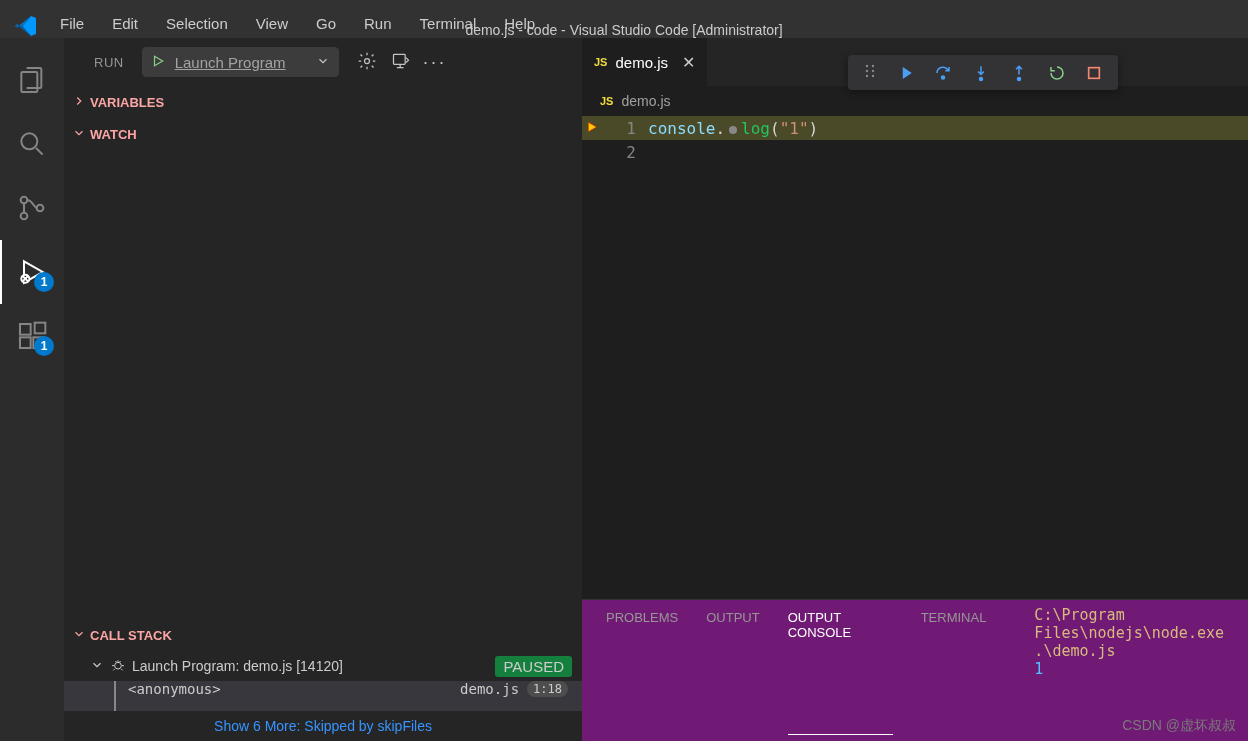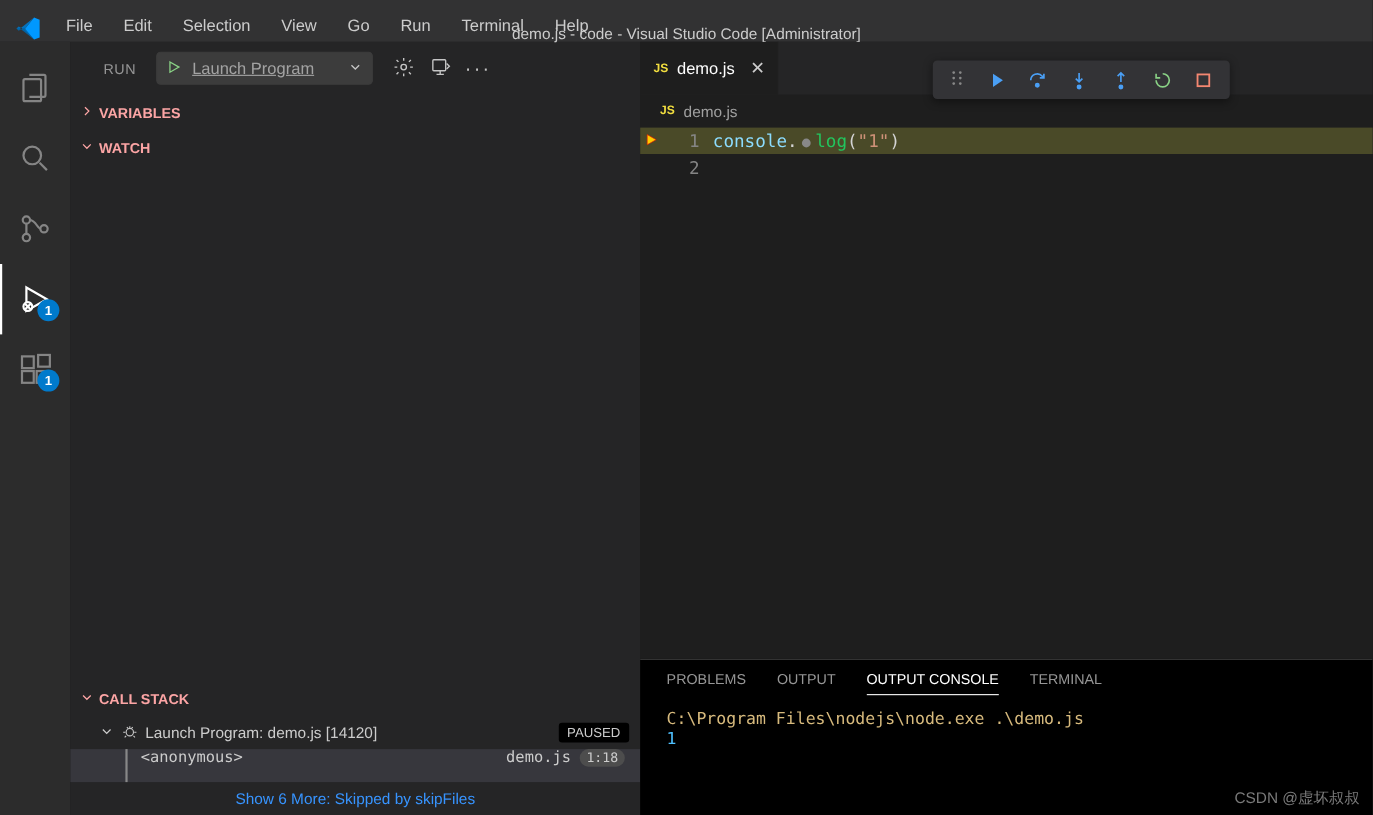--- a/index.html
+++ b/index.html
@@ -71,22 +71,22 @@
   color: #fca5a5; cursor: pointer;
 }
 .section-hdr .chev { margin-right: 4px; }
 .section-body { flex: 1; }
 .callstack-row {
   display: flex; align-items: center; height: 30px;
   padding: 0 10px 0 26px; font-size: 14px;
 }
 .callstack-row .bug { margin-right: 6px; color: #ccc; }
 .pause-badge {
-  margin-left: auto; background: #000000; color: #ccc;
-  padding: 2px 8px; border-radius: 3px; font-size: 12px;
+  margin-left: auto; background: #15803d; color: #ccc;
+  padding: 2px 8px; border-radius: 3px; font-size: 15px;
 }
 .frame-row {
   display: flex; align-items: flex-start; height: 30px;
   padding: 0 14px 0 50px; background: #37373d;
   font-size: 14px; font-family: Consolas, monospace;
 }
 .frame-row .loc { margin-left: auto; color: #ccc; }
 .frame-row .pos { background: #4d4d4d; padding: 1px 6px; border-radius: 8px; margin-left: 8px; font-size: 12px; }
 .frame-row .bar { width: 2px; background: #888; align-self: stretch; margin-right: 12px; }
 .show-more {
@@ -133,23 +133,23 @@
 .gutter-ln { width: 40px; text-align: right; color: #858585; padding-right: 12px; }
 .line-row { display: flex; height: 24px; align-items: center; font-size: 16px; }
 .line-row.current-line { background: #4a4a28; }
 .current-arrow { color: #ffcc00; margin-left: 4px; }
 .tok-obj { color: #8cdcfe; }
 .tok-fn { color: #22c55e; }
 .tok-str { color: #ce9178; }
 .tok-pun { color: #d4d4d4; }
 .dot-hint { width: 8px; height: 8px; background: #888; border-radius: 50%; display: inline-block; margin: 0 4px; }
 .panel {
-  height: 142px; background: #000000;
+  height: 142px; background: #701a75;
   border-top: 1px solid #333;
-  display: flex; flex-direction: column;
+  display: flex; flex-direction: row;
 }
 .panel-tabs {
   display: flex; gap: 28px; padding: 10px 24px 6px;
   font-size: 13px; color: #969696;
 }
 .panel-tab { cursor: pointer; padding-bottom: 6px; }
 .panel-tab.active { color: #fff; border-bottom: 1px solid #fff; }
 .panel-body {
   flex: 1; padding: 6px 24px;
   font-family: Consolas, monospace; font-size: 15px;

